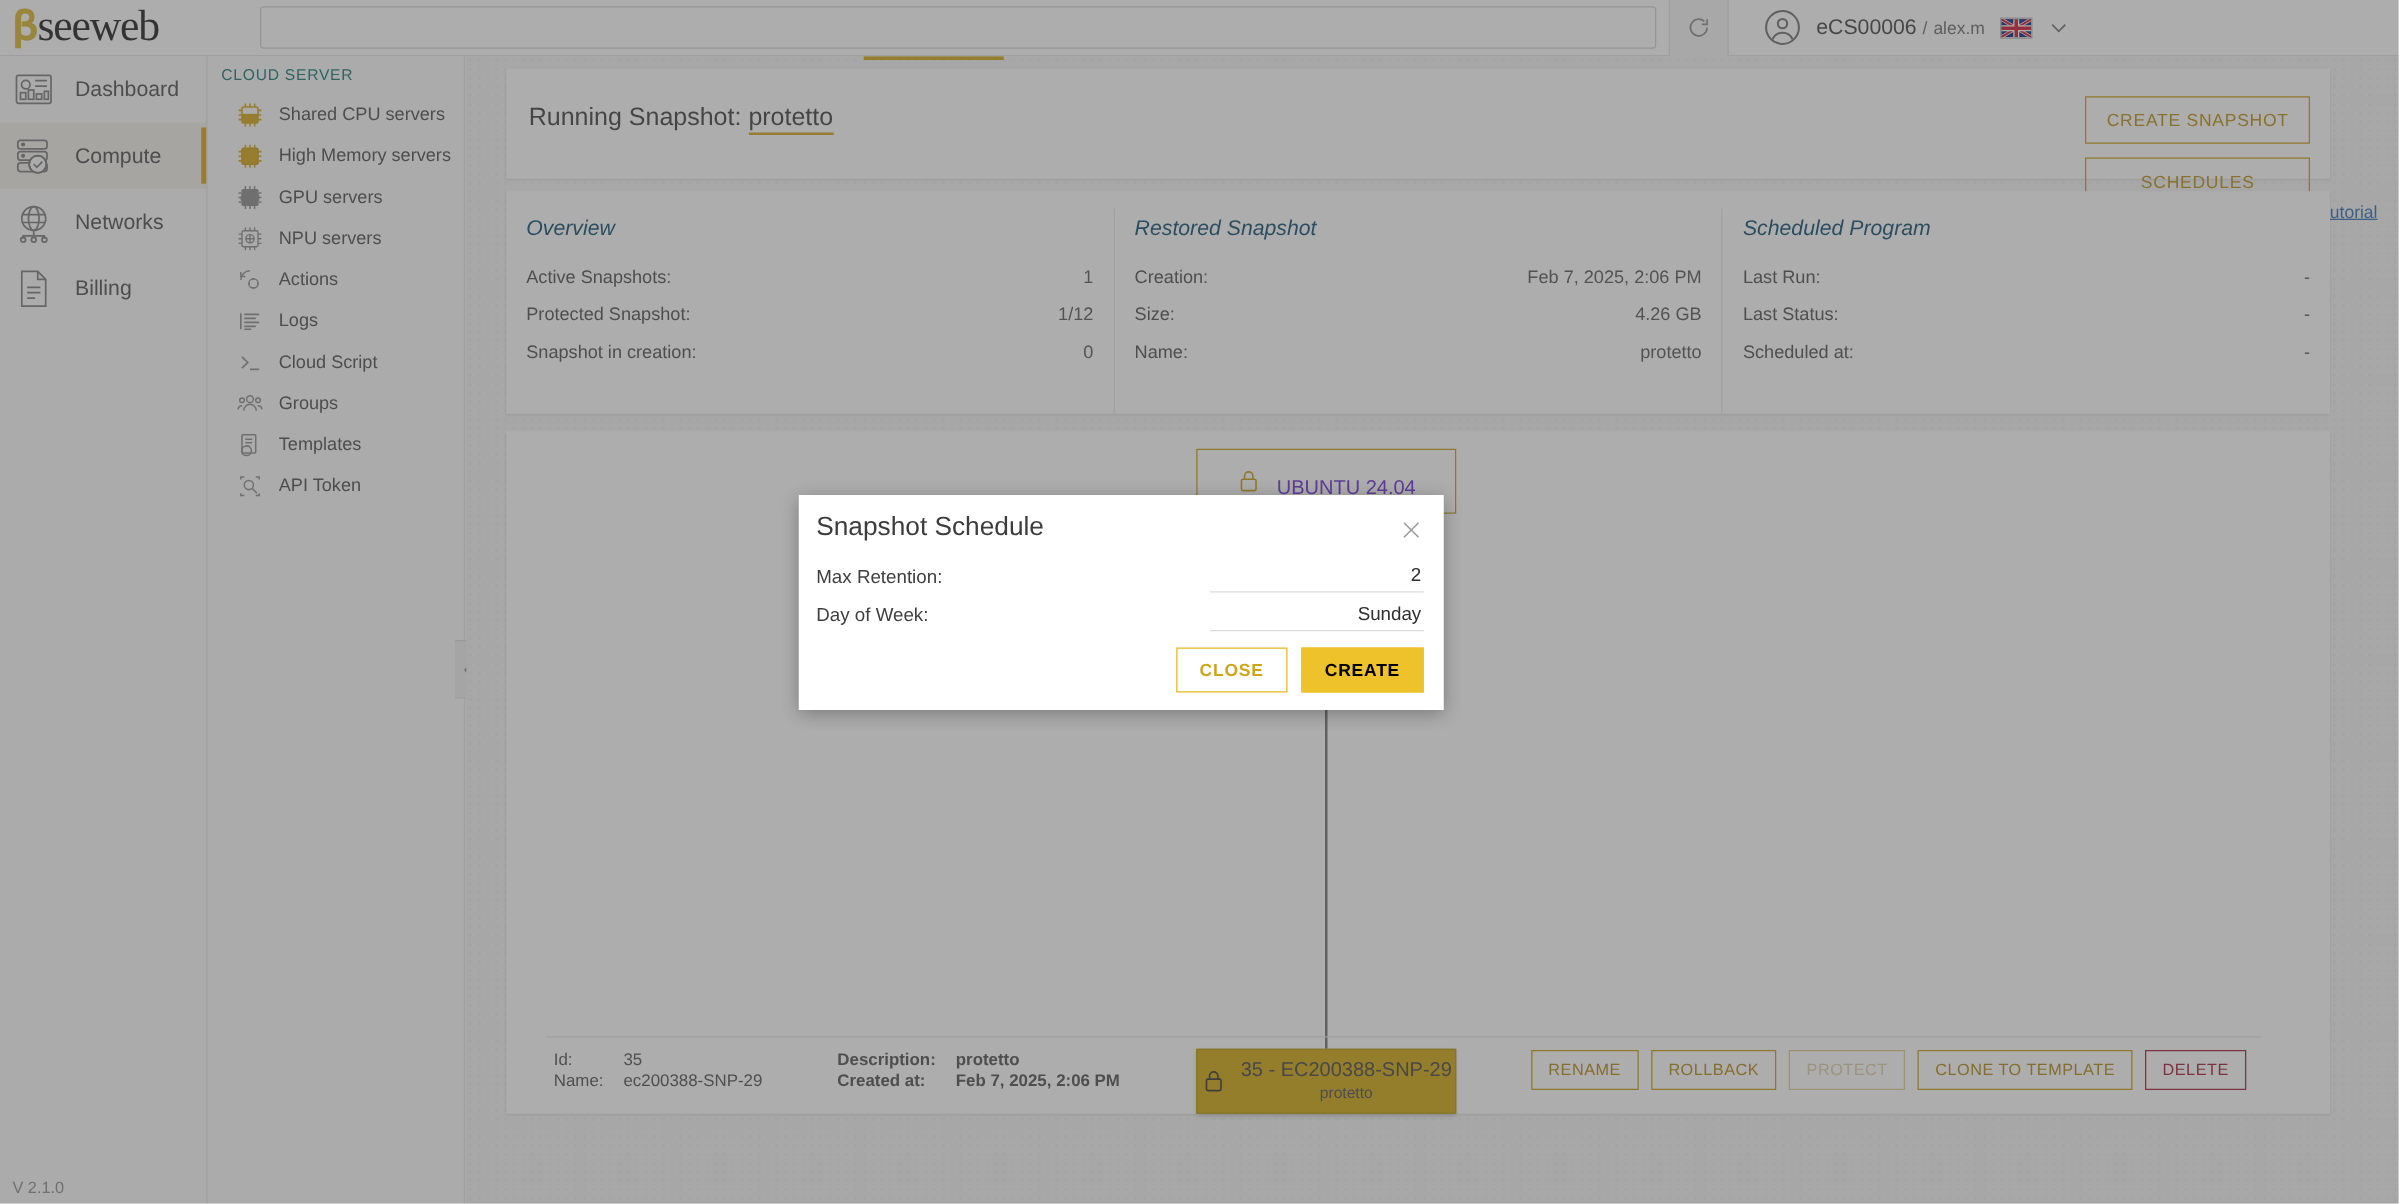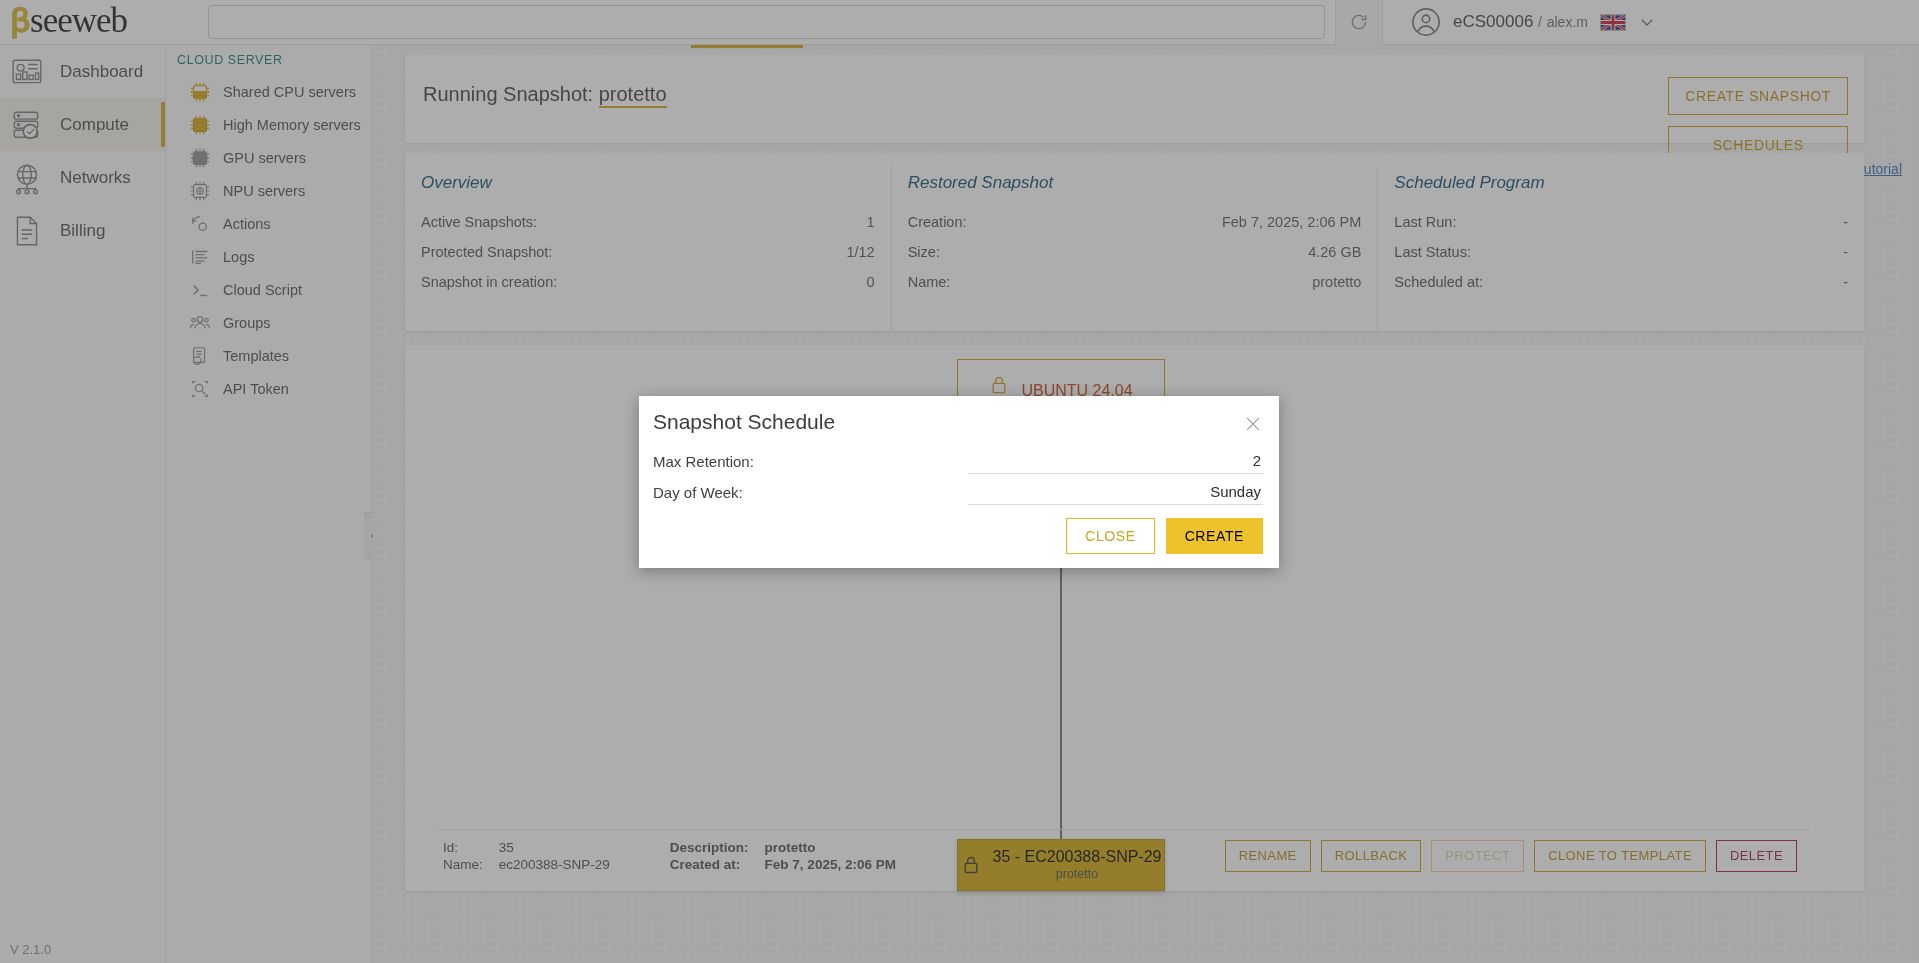--- a/index.html
+++ b/index.html
@@ -145,23 +145,23 @@
   .node-root {
     left: 552px; top: 14px;
     border: 1px solid #c79a0d; background: transparent;
   }
   .node-snap {
     left: 552px; top: 494px;
     background: #d0a70c; border: 1px solid #b8930b;
     box-shadow: 0 2px 4px rgba(0,0,0,.2);
   }
   .node-txt { text-align: center; line-height: 1.25; }
-  .node-main { font-size: 16px; color: #000000; }
+  .node-main { font-size: 16px; color: #404040; }
   .node-sub { font-size: 12.5px; color: #4a4a4a; }
-  .node-root .node-main { color: #c2410c; margin-top: 28px; }
+  .node-root .node-main { color: #6d28d9; margin-top: 28px; }
   .lock { width: 20px; height: 22px; }
   .edge {
     position: absolute; left: 655px; top: 66px; width: 2px; height: 428px; background: #6f6f6f;
   }
 
   .panel-foot {
     position: absolute; left: 32px; bottom: 10px; right: 55px; height: 52px;
     border-top: 1px solid #e8e8e8; display: flex; align-items: center;
   }
   .foot-fields { display: flex; gap: 0; padding-left: 6px; }
@@ -176,41 +176,41 @@
     cursor: pointer; font-family: "Liberation Sans", sans-serif;
   }
   .btn-sm.disabled { border-color: #e0cc8e; color: #dcd0a6; cursor: default; }
   .btn-sm.danger { border-color: #a01834; color: #a01834; }
 
   
   .overlay {
     position: absolute; inset: 0; background: rgba(80,80,80,0.47); z-index: 50;
   }
   .modal {
-    position: absolute; left: 639px; top: 396px; width: 640px; height: 172px;
+    position: absolute; left: 639px; top: 396px; width: 516px; height: 172px;
     background: #ffffff; box-shadow: 0 3px 14px rgba(0,0,0,.3); z-index: 60;
   }
   .modal-title { position: absolute; left: 14px; top: 14px; font-size: 21px; color: #3c3c3c; }
   .modal-close {
     position: absolute; right: 16px; top: 18px; width: 20px; height: 20px;
     color: #9a9a9a; cursor: pointer;
   }
   .m-label { font-size: 15px; color: #3f3f3f; width: 315px; padding-bottom: 4px; }
   .m-field {
     flex: 1; border-bottom: 1px solid #dcdcdc; text-align: right;
     font-size: 15px; color: #2f2f2f; padding: 0 2px 4px 0;
   }
   .modal-rows { position: absolute; left: 14px; right: 16px; top: 48px; }
   .modal-rows .m-row2 {
     display: flex; align-items: flex-end; height: 30px; margin-bottom: 1px;
   }
   .modal-btns { position: absolute; right: 16px; bottom: 14px; display: flex; gap: 11px; }
   .mbtn {
     height: 36px; padding: 0 18px; font-size: 14px; letter-spacing: .6px;
-    cursor: pointer; font-family: "Liberation Sans", sans-serif;
+    cursor: pointer; font-family: "Liberation Sans", sans-serif; font-weight: bold;
   }
   .mbtn.ghost { border: 1px solid #e2b81f; background: #fff; color: #cfa41a; }
   .mbtn.solid { border: 1px solid #eec22a; background: #eec22a; color: #000000; }
 </style>
 </head>
 <body>
 
 <div id="root">
   <div class="app">
 

